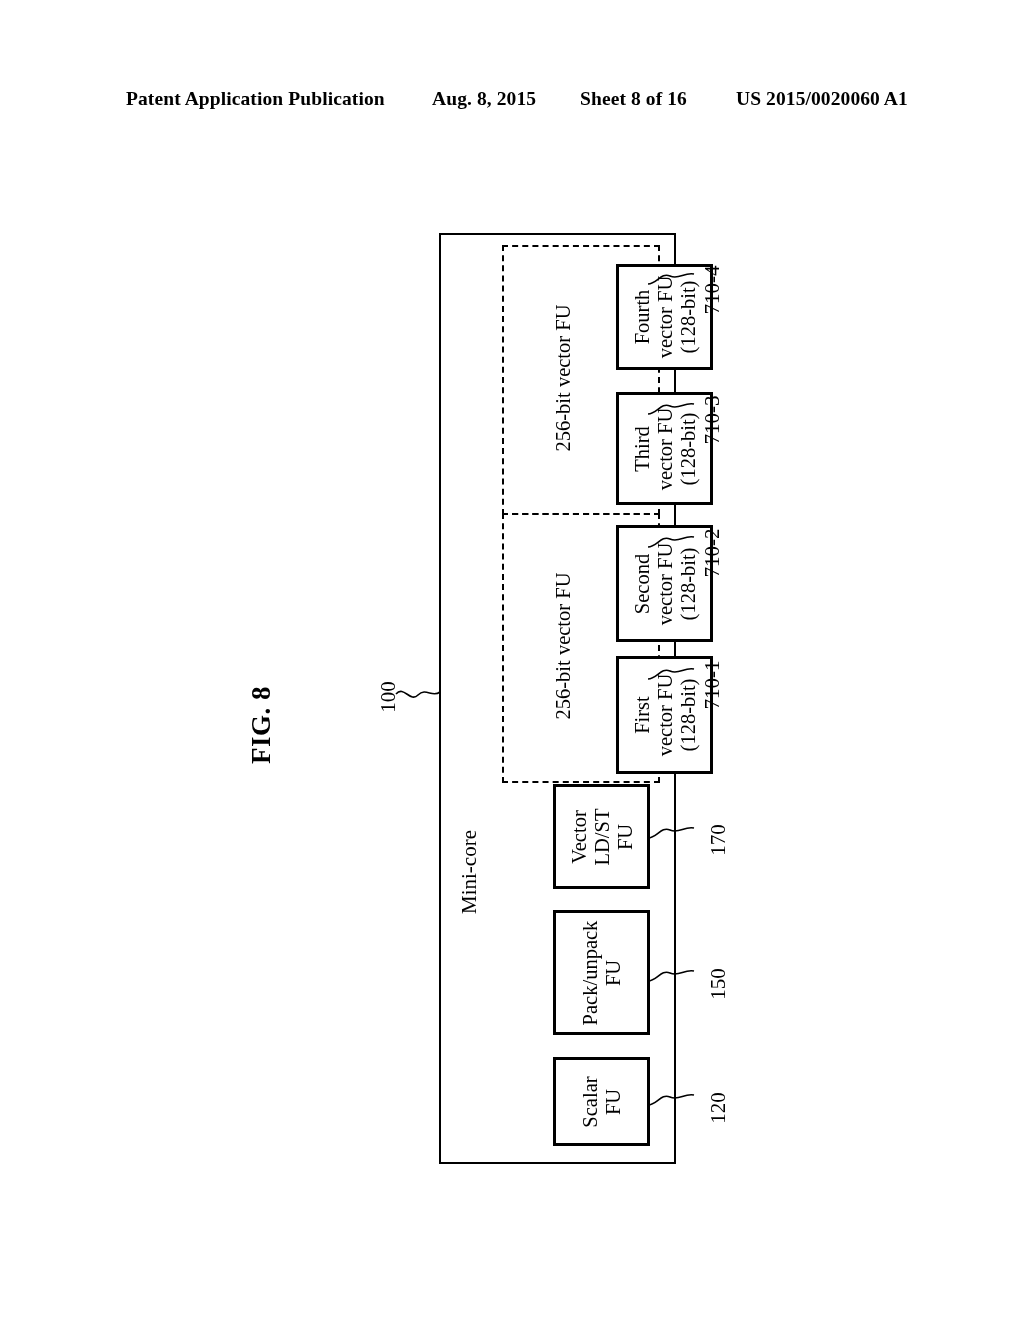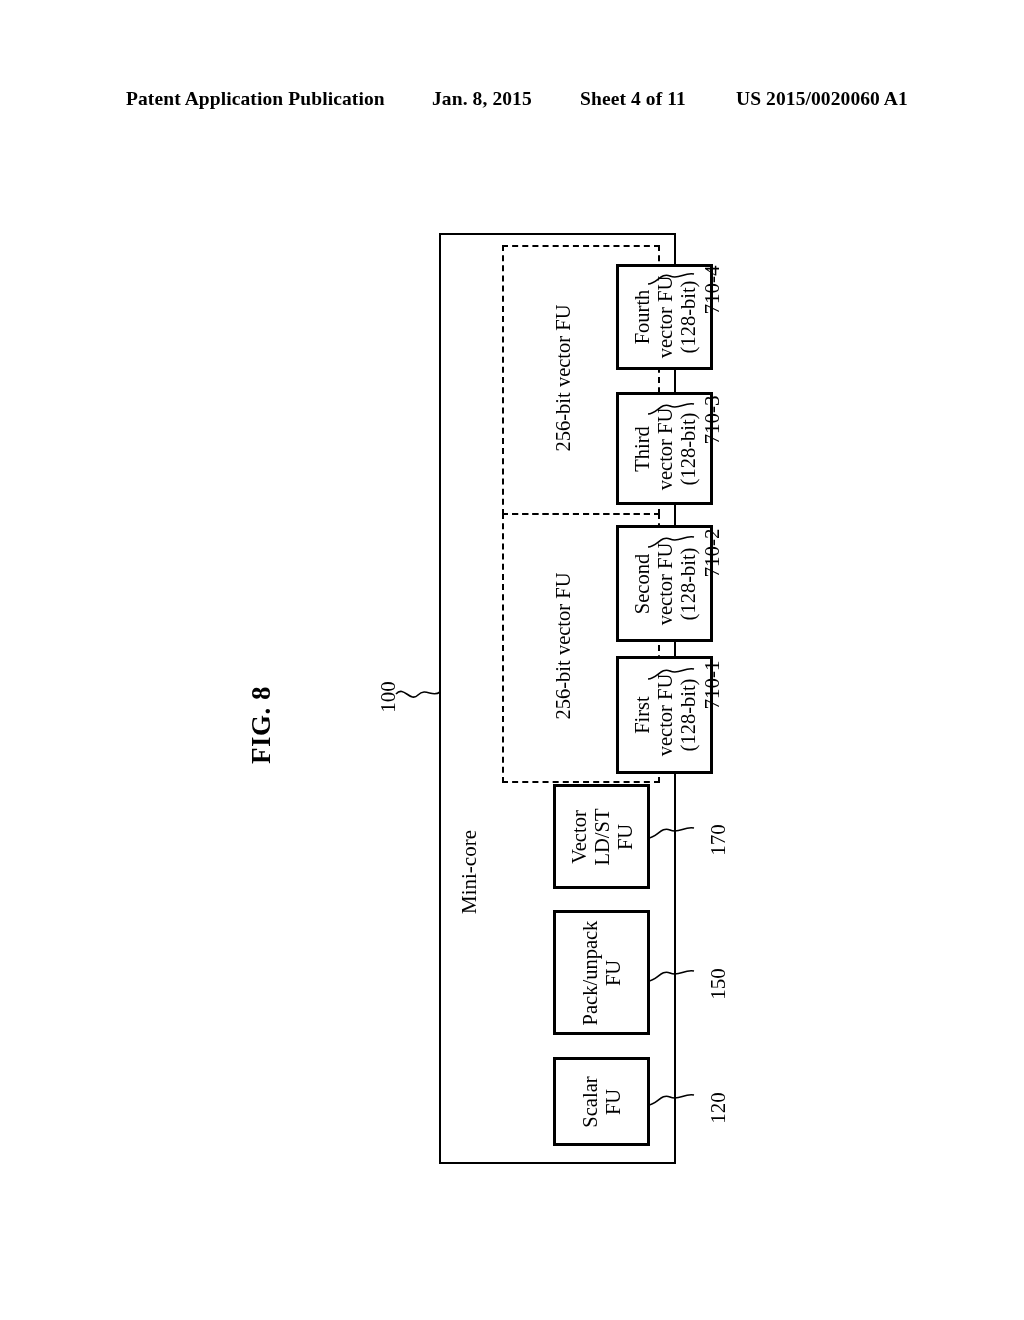--- a/index.html
+++ b/index.html
@@ -153,22 +153,22 @@
   .leader {
     position: absolute;
     overflow: visible;
   }
 </style>
 </head>
 <body>
 
 <div id="patent-header">
   <span class="hdr-pub">Patent Application Publication</span>
-  <span class="hdr-date">Jan. 8, 2015</span>
-  <span class="hdr-sheet">Sheet 4 of 11</span>
+  <span class="hdr-date">Aug. 8, 2015</span>
+  <span class="hdr-sheet">Sheet 8 of 16</span>
   <span class="hdr-num">US 2015/0020060 A1</span>
 </div>
 
 <div id="figure-label">FIG. 8</div>
 
 <div class="ref-num" style="left: 353px; top: 684px;">100</div>
 <svg class="leader" style="left: 396px; top: 682px;" width="46" height="24" viewBox="0 0 46 24">
   <path d="M 0 12 C 8 3, 14 21, 22 13 C 30 5, 36 16, 44 10" fill="none" stroke="#000" stroke-width="1.6"></path>
 </svg>
 

